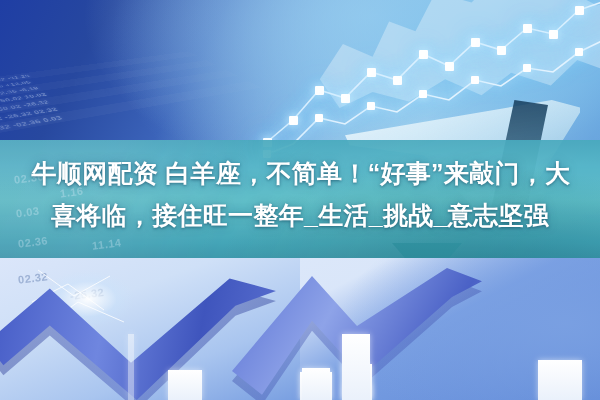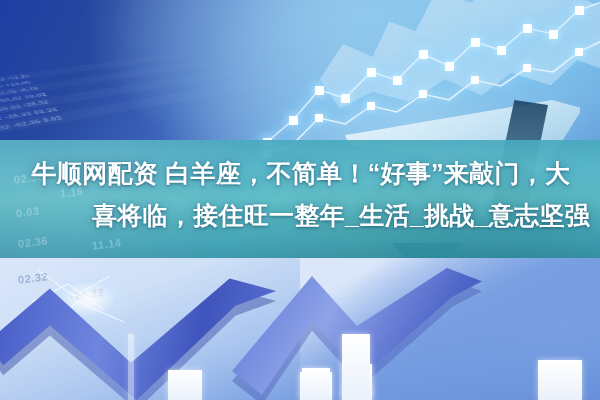--- a/index.html
+++ b/index.html
@@ -142,21 +142,21 @@
 
   
   #headline{
     position:absolute;left:0;top:152px;width:600px;
     padding:0 10px;box-sizing:border-box;
     color:#ffffff;font-weight:700;font-size:25px;line-height:42px;
     text-align:center;letter-spacing:.3px;
     text-shadow:0 1px 3px rgba(12,60,86,.55), 0 0 10px rgba(20,70,100,.35);
   }
   #headline .l1{display:block;text-align:center;padding-left:2px;}
-  #headline .l2{display:block;text-align:right;}
+  #headline .l2{display:block;text-align:center;}
 </style>
 </head>
 <body>
 
 <div id="banner">
 
   <div class="layer" id="sky"></div>
   <div class="layer" id="skyRight"></div>
 
   <div id="ticker">

